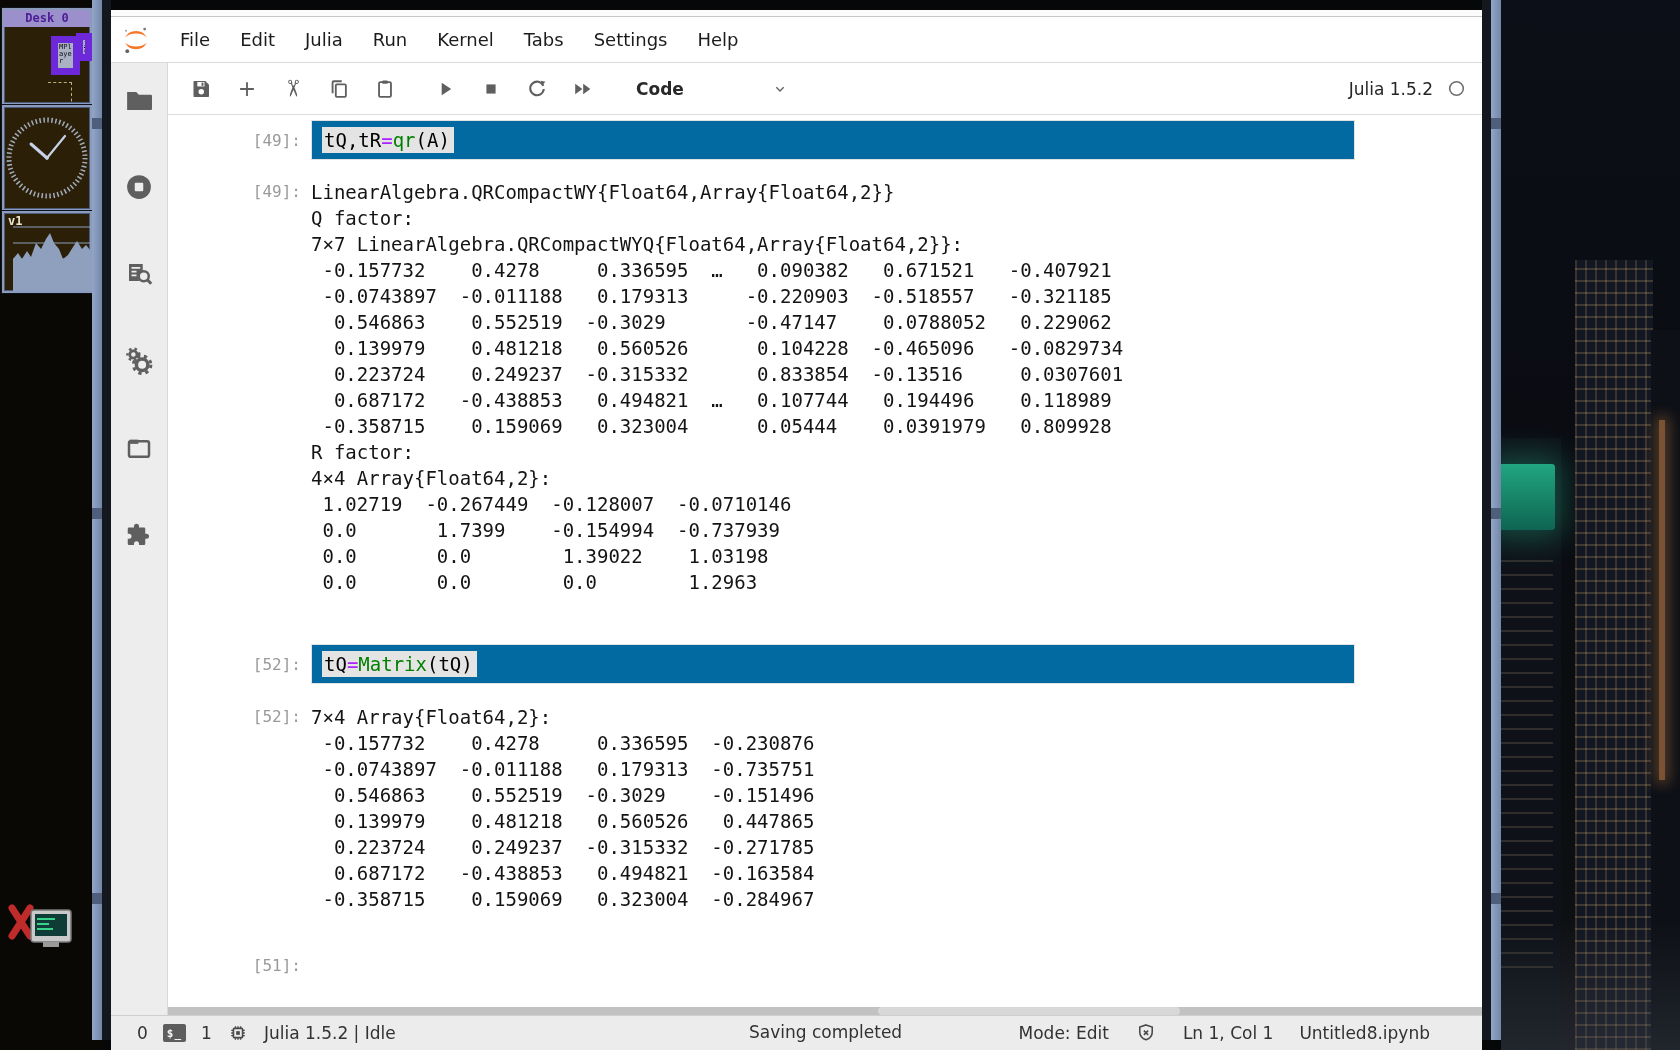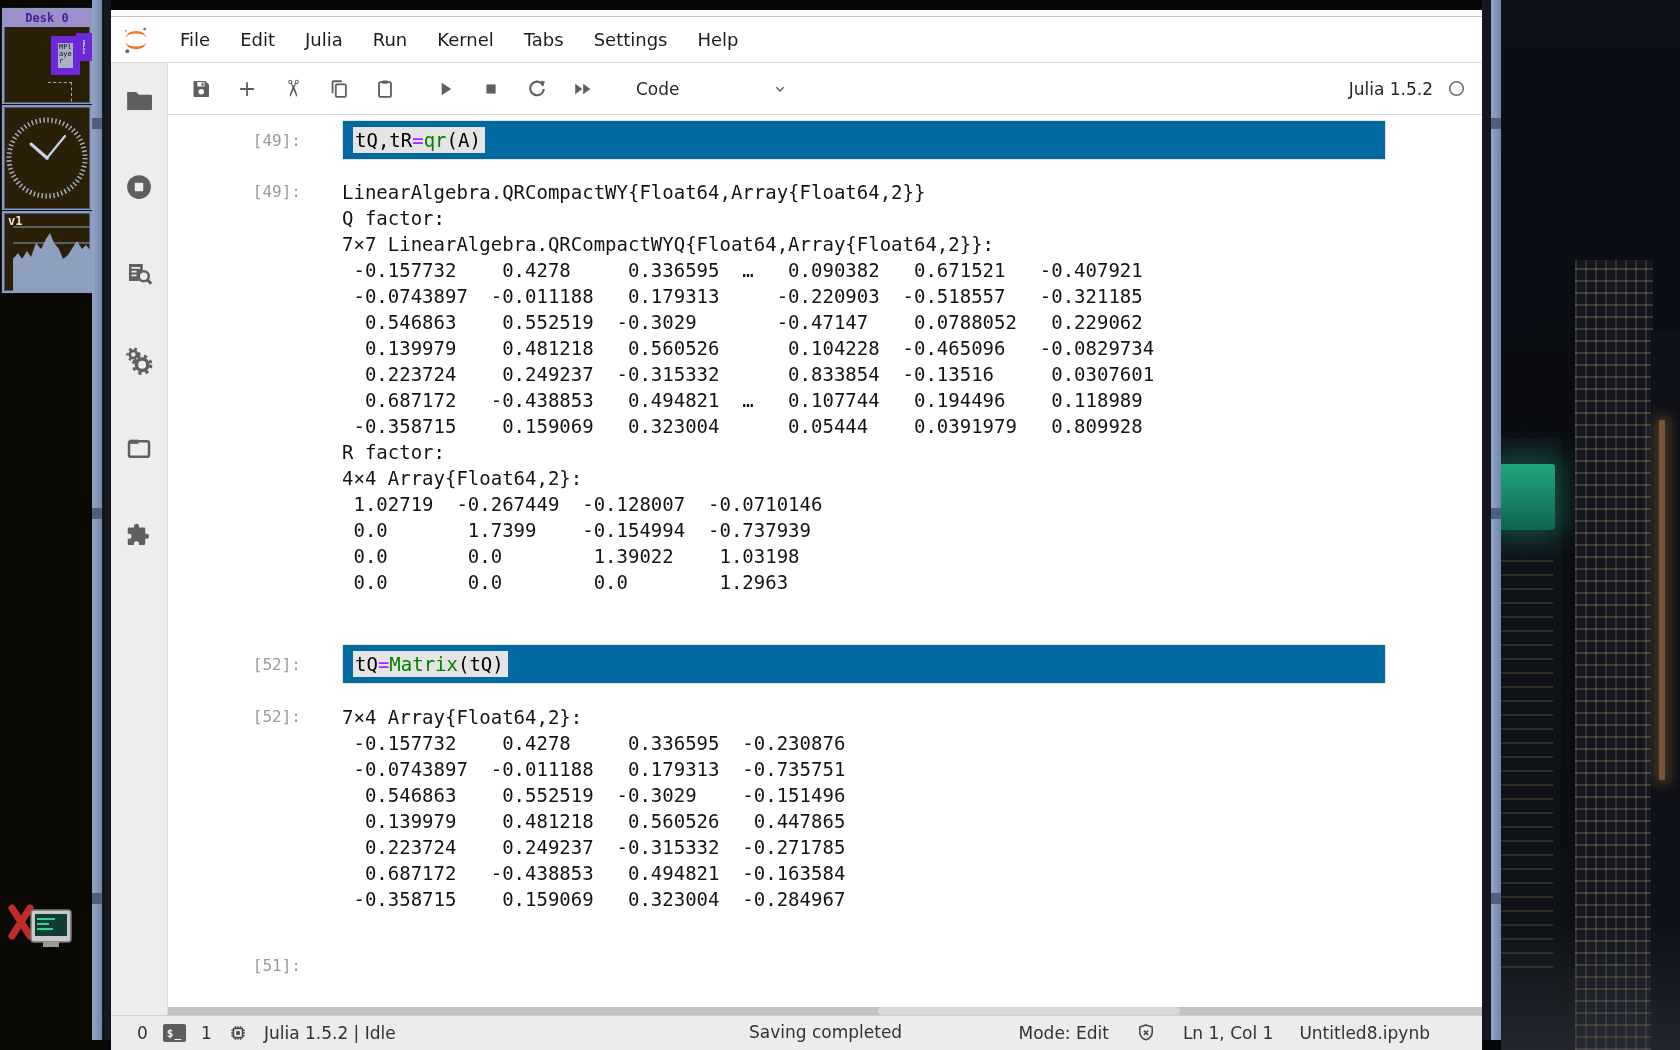--- a/index.html
+++ b/index.html
@@ -60,26 +60,26 @@
   .menu-item{padding:0 15px;font-size:18px;color:#1c1c1c;cursor:default;}
   .main{flex:1;display:flex;min-height:0;}
   .activitybar{width:56px;flex:none;background:#ededed;border-right:1px solid #d9d9d9;
                display:flex;flex-direction:column;align-items:center;padding-top:22px;gap:57px;}
   .content{flex:1;display:flex;flex-direction:column;min-width:0;}
   .toolbar{height:51px;flex:none;display:flex;align-items:center;padding:0 10px 0 20px;
            border-bottom:1px solid #dcdcdc;background:#fff;}
   .tbtn{width:26px;height:26px;margin-right:20px;display:flex;align-items:center;justify-content:center;flex:none;}
   .tbtn.run-btn{margin-left:14px;}
   .cut-glyph{font-size:23px;color:#5f5f5f;display:inline-block;transform:rotate(90deg);line-height:1;}
-  .celltype-select{display:flex;align-items:center;justify-content:space-between;width:152px;margin-left:20px;}
+  .celltype-select{display:flex;align-items:center;justify-content:space-between;width:152px;margin-left:20px;font-weight:bold;}
   .celltype{font-size:17px;color:#282828;}
   .toolbar-right{margin-left:auto;display:flex;align-items:center;gap:14px;font-size:17px;
                  color:#262626;padding-right:6px;}
   .notebook{flex:1;background:#fff;overflow:hidden;padding-top:5px;}
-  .cell-row{display:flex;gap:31px;}
+  .cell-row{display:flex;}
   .prompt{width:143px;flex:none;text-align:right;padding-right:10px;box-sizing:border-box;
           font:16px "DejaVu Sans Mono",monospace;color:#9a9a9a;}
   .in-prompt{line-height:41px;}
   .out-prompt{line-height:26px;}
   .input-box{flex:none;width:1044px;background:#0369a1;border:1px solid #e2e2e2;
              padding:6px 10px;box-sizing:border-box;height:40px;}
   .code{font:19px/24px "DejaVu Sans Mono",monospace;color:#000;background:#e4e4e4;
         display:inline-block;padding:1px 4px 1px 2px;}
   .code .op{color:#aa22ff;} .code .fn{color:#008000;}
   .output-row{margin-top:18px;}

